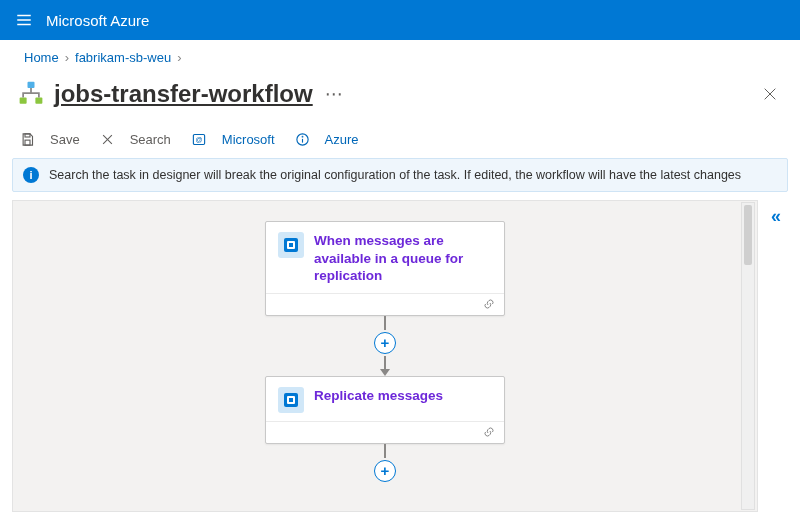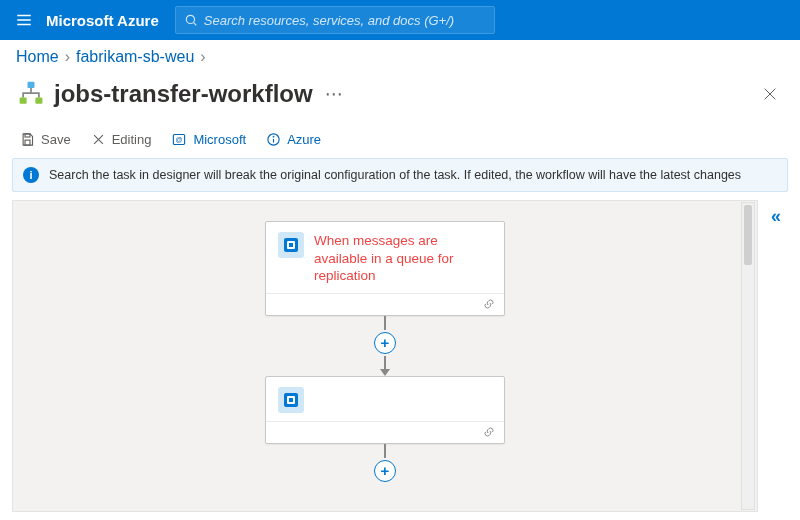--- a/index.html
+++ b/index.html
@@ -2,42 +2,42 @@
 <html><head>
 <meta charset="utf-8">
 <style>
   * { box-sizing: border-box; margin: 0; padding: 0; font-family: "Segoe UI", Arial, sans-serif; }
   html, body { width: 800px; height: 520px; overflow: hidden; background: #fff; }
 
   
   .topbar { height: 40px; background: #0078d4; display: flex; align-items: center; padding: 0 8px; color: #fff; }
   .hamburger { width: 32px; height: 32px; display:flex; align-items:center; justify-content:center; cursor:pointer; }
   .hamburger svg { stroke:#fff; }
-  .brand { font-weight:700; font-size:15px; margin-left:6px; margin-right:16px; white-space:nowrap; }
+  .brand { font-weight:400; font-size:15px; margin-left:6px; margin-right:16px; white-space:nowrap; }
   .searchwrap { flex: 0 0 320px; height:28px; background:#1a86da; border:1px solid #3a9be2; border-radius:2px; display:flex; align-items:center; padding:0 8px; }
   .searchwrap svg { stroke:#cfe6f7; flex:none; }
   .searchwrap input { flex:1; background:transparent; border:none; outline:none; color:#fff; font-size:13px; margin-left:6px; font-style:italic;}
   .searchwrap input::placeholder { color:#cfe6f7; font-style:italic;}
 
   
-  .crumbs { height:34px; display:flex; align-items:center; padding:0 16px; font-size:16px; }
+  .crumbs { height:34px; display:flex; align-items:center; padding:0 16px; font-size:13px;margin-left:8px; }
   .crumbs a { color:#0067b8; text-decoration:none; cursor:pointer; }
   .crumbs .sep { color:#888; margin:0 6px; }
 
   
   .titlerow { display:flex; align-items:center; padding:0 16px 6px 16px; height:46px; }
   .titlerow .res-icon { width:30px; height:30px; margin-right:8px; display:flex; align-items:center; justify-content:center; }
-  .titlerow h1 { font-size:24px; font-weight:600; color:#323130; }
+  .titlerow h1 { font-size:24px; font-weight:600; color:#323130;text-decoration:underline; }
   .titlerow .dots { margin-left:12px; color:#605e5c; font-size:18px; cursor:pointer; }
   .titlerow .spacer { flex:1; }
   .titlerow .close { width:28px; height:28px; display:flex; align-items:center; justify-content:center; cursor:pointer; color:#605e5c; font-size:18px; }
 
   
   .toolbar { height:38px; border-top:1px solid #fff0; display:flex; align-items:center; padding:0 12px; gap:4px; font-size:13px; color:#605e5c; }
-  .tbtn { display:flex; align-items:center; gap:6px; padding:4px 8px; cursor:pointer; color:#605e5c; }
+  .tbtn { display:flex; align-items:center; gap:15px; padding:4px 8px; cursor:pointer; color:#605e5c; }
   .tbtn svg { stroke:#605e5c; }
   .tbtn.param { color:#0067b8; }
   .tbtn.param svg { stroke:#0067b8; }
 
   
   .banner { margin:0 12px 8px 12px; background:#eff6fc; border:1px solid #cfe4f5; padding:8px 10px; display:flex; align-items:center; gap:10px; font-size:12.5px; color:#323130; border-radius:2px;}
   .banner .infoicon { width:16px; height:16px; background:#0078d4; color:#fff; border-radius:50%; display:flex; align-items:center; justify-content:center; font-size:11px; font-weight:700; flex:none;}
 
   
   .canvaswrap { position:relative; margin:0 12px 12px 12px; height: 312px; }
@@ -45,48 +45,41 @@
   .scrolltrack { position:absolute; top:2px; bottom:2px; right:33px; width:14px; background:#f0f0f0; border:1px solid #e0e0e0; }
   .scrollthumb { position:absolute; top:2px; left:2px; right:2px; height:60px; background:#cfcfcf; border-radius:2px; }
   .collapse { position:absolute; right:0; top:6px; width:24px; color:#0078d4; font-size:18px; font-weight:700; cursor:pointer; text-align:center;}
 
   .flow { position:absolute; left:50%; transform:translateX(-50%); top:20px; width:260px; display:flex; flex-direction:column; align-items:center; }
   .card { width:240px; background:#fff; border:1px solid #c8c8c8; border-radius:2px; box-shadow:0 1px 2px rgba(0,0,0,0.06); }
   .card .body { display:flex; padding:10px 12px 8px 12px; gap:10px; }
   .card .cicon { width:26px; height:26px; background:#d0e7f8; border-radius:3px; display:flex; align-items:center; justify-content:center; flex:none; }
   .card .cicon .inner { width:14px; height:14px; background:#0078d4; border-radius:2px; position:relative;}
   .card .cicon .inner::after{content:""; position:absolute; inset:3px; border:2px solid #fff; border-radius:1px;}
-  .card .ctitle { font-size:13.5px; font-weight:400; color:#ef4444; line-height:1.3; }
+  .card .ctitle { font-size:13.5px; font-weight:700; color:#6d28d9; line-height:1.3; }
   .card .foot { border-top:1px solid #eaeaea; height:22px; display:flex; align-items:center; justify-content:flex-end; padding:0 8px; color:#888; }
   .card .foot svg { stroke:#888; }
 
   .connector { display:flex; flex-direction:column; align-items:center; }
   .vline { width:2px; height:14px; background:#8a8886; }
   .plus { width:22px; height:22px; border:1px solid #0078d4; border-radius:50%; background:#fff; color:#0078d4; display:flex; align-items:center; justify-content:center; font-size:15px; font-weight:700; cursor:pointer; margin:2px 0;}
   .arrowhead { width:0; height:0; border-left:5px solid transparent; border-right:5px solid transparent; border-top:7px solid #8a8886; margin-top:-1px;}
 </style>
 </head>
 <body>
 
 <div class="topbar">
   <div class="hamburger">
     <svg width="18" height="18" viewBox="0 0 24 24" fill="none" stroke-width="2">
         <line x1="3" y1="6" x2="21" y2="6"></line>
         <line x1="3" y1="12" x2="21" y2="12"></line>
         <line x1="3" y1="18" x2="21" y2="18"></line>
       </svg>
   </div>
   <div class="brand">Microsoft Azure</div>
-  <div class="searchwrap">
-    <svg width="14" height="14" viewBox="0 0 24 24" fill="none" stroke-width="2">
-        <circle cx="11" cy="11" r="7"></circle>
-        <line x1="21" y1="21" x2="16.5" y2="16.5"></line>
-      </svg>
-    <input type="text" placeholder="Search resources, services, and docs (G+/)" style="">
-  </div>
 </div>
 
 <div class="crumbs">
   <a>Home</a>
   <span class="sep">›</span>
   <a>fabrikam-sb-weu</a>
   <span class="sep">›</span>
 </div>
 
 <div class="titlerow">
@@ -116,21 +109,21 @@
         <rect x="8" y="3" width="8" height="5"></rect>
         <rect x="8" y="13" width="8" height="8"></rect>
       </svg>
     <span>Save</span>
   </div>
   <div class="tbtn">
     <svg width="15" height="15" viewBox="0 0 24 24" fill="none" stroke-width="1.8">
         <line x1="5" y1="5" x2="19" y2="19"></line>
         <line x1="19" y1="5" x2="5" y2="19"></line>
       </svg>
-    <span>Editing</span>
+    <span>Search</span>
   </div>
   <div class="tbtn param">
     <svg width="16" height="15" viewBox="0 0 24 24" fill="none" stroke-width="1.8">
         <rect x="3" y="4" width="18" height="16" rx="2"></rect>
         <text x="12" y="16" text-anchor="middle" font-size="11" fill="#0067b8" stroke="none">@</text>
       </svg>
     <span>Microsoft</span>
   </div>
   <div class="tbtn param">
     <svg width="15" height="15" viewBox="0 0 24 24" fill="none" stroke-width="1.8">
@@ -171,20 +164,21 @@
         <div class="plus">+</div>
         <div class="vline"></div>
         <div class="arrowhead"></div>
       </div>
 
       <div class="card">
         <div class="body">
           <div class="cicon">
               <div class="inner"></div>
             </div>
+          <div class="ctitle">Replicate messages</div>
         </div>
         <div class="foot">
           <svg width="14" height="12" viewBox="0 0 24 24" fill="none" stroke-width="2">
               <path d="M10 14a5 5 0 0 1 0-7l2-2a5 5 0 0 1 7 7"></path>
               <path d="M14 10a5 5 0 0 1 0 7l-2 2a5 5 0 0 1-7-7"></path>
             </svg>
         </div>
       </div>
 
       <div class="connector">

